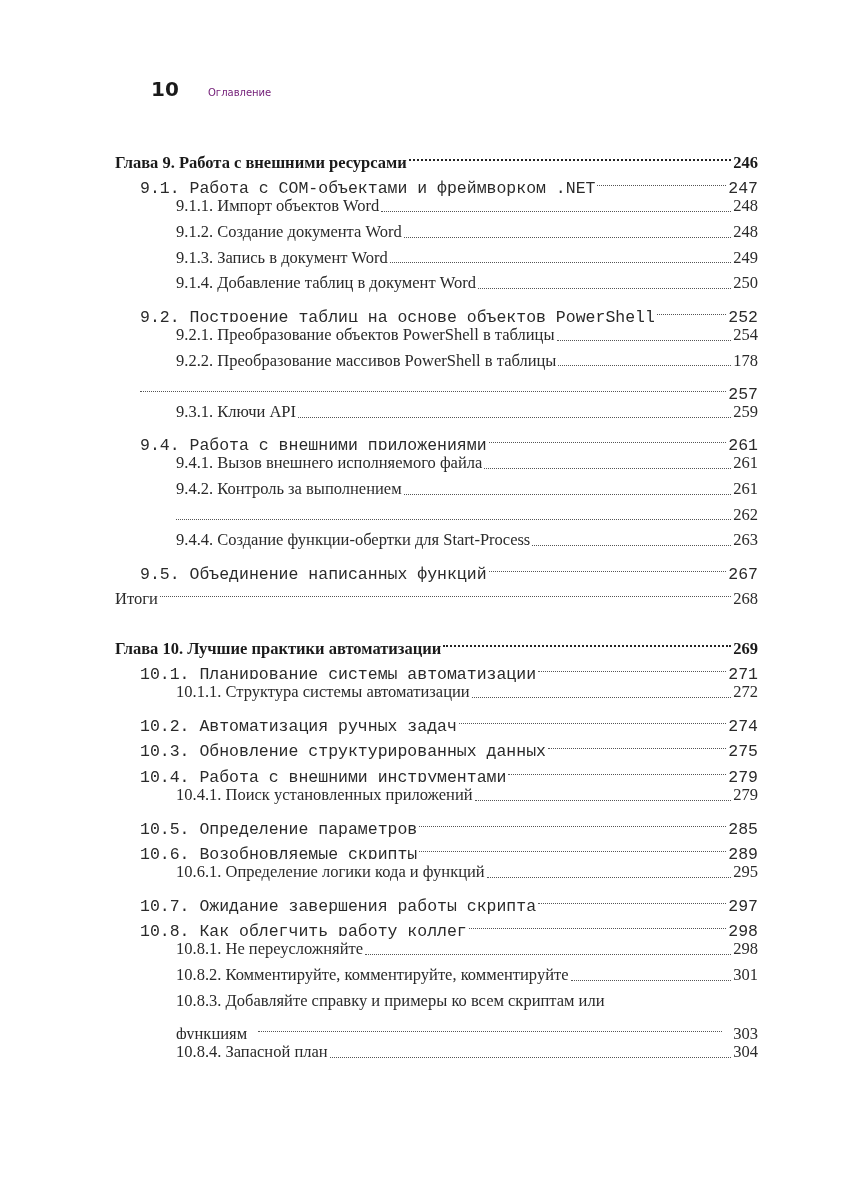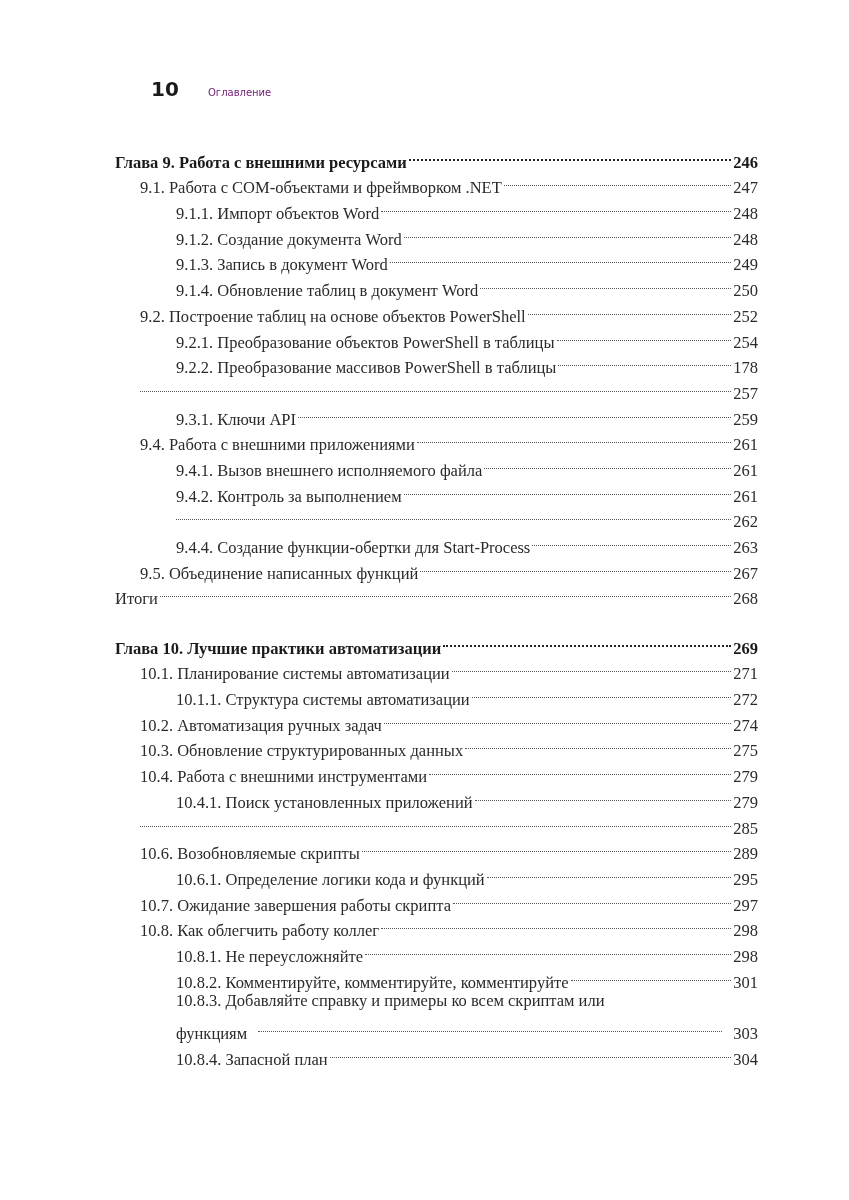--- a/index.html
+++ b/index.html
@@ -9,22 +9,22 @@
   .section-name { font-family: "DejaVu Sans", sans-serif; font-size: 10px; color: #701a75; }
   .toc { position: absolute; left: 103px; width: 643px; font-family: "Liberation Serif", serif; font-size: 16.5px; }
   .toc-block { position: absolute; left: 0; width: 643px; margin-left: 12px; }
   .entry { position: relative; display: flex; align-items: baseline; height: 25.7px; line-height: 25.7px; white-space: nowrap; }
   .entry .title { flex: 0 0 auto; background: #fff; padding-right: 2px; }
   .entry .leader { flex: 1 1 auto; overflow: hidden; height: 25.7px; position: relative; }
   .entry .leader::after { content: ""; position: absolute; left: 0; right: 0; bottom: 7px; border-bottom: 1.5px dotted #555; }
   .entry.chapter .leader::after { border-bottom: 2.5px dotted #222; bottom: 7px; }
   .entry .pg { flex: 0 0 auto; padding-left: 2px; text-align: right; }
   .entry.chapter { font-weight: bold; color: #1a1a1a; }
-  .lvl1 { padding-left: 25px; }
-  .lvl2 { padding-left: 61px; }
+  .lvl1 { padding-left: 25px; font-family: Liberation Mono, monospace; }
+  .lvl2 { padding-left: 61px; align-items: center; }
   .wrap-entry { position: relative; padding-left: 61px; }
   .wrap-entry .first-line { height: 25.7px; line-height: 25.7px; white-space: nowrap; }
 </style>
 </head>
 <body>
 
 <div class="running-head">
   <span class="page-num">10</span>
   <span class="section-name">Оглавление</span>
 </div>
@@ -51,21 +51,21 @@
         <span class="title">9.1.2. Создание документа Word</span>
         <span class="leader"></span>
         <span class="pg">248</span>
       </div>
     <div class="entry lvl2">
         <span class="title">9.1.3. Запись в документ Word</span>
         <span class="leader"></span>
         <span class="pg">249</span>
       </div>
     <div class="entry lvl2">
-        <span class="title">9.1.4. Обновление таблиц в документ Word</span>
+        <span class="title">9.1.4. Добавление таблиц в документ Word</span>
         <span class="leader"></span>
         <span class="pg">250</span>
       </div>
     <div class="entry lvl1">
         <span class="title">9.2. Построение таблиц на основе объектов PowerShell</span>
         <span class="leader"></span>
         <span class="pg">252</span>
       </div>
     <div class="entry lvl2">
         <span class="title">9.2.1. Преобразование объектов PowerShell в таблицы</span>
@@ -152,20 +152,21 @@
         <span class="title">10.4. Работа с внешними инструментами</span>
         <span class="leader"></span>
         <span class="pg">279</span>
       </div>
     <div class="entry lvl2">
         <span class="title">10.4.1. Поиск установленных приложений</span>
         <span class="leader"></span>
         <span class="pg">279</span>
       </div>
     <div class="entry lvl1">
+        <span class="title">10.5. Определение параметров</span>
         <span class="leader"></span>
         <span class="pg">285</span>
       </div>
     <div class="entry lvl1">
         <span class="title">10.6. Возобновляемые скрипты</span>
         <span class="leader"></span>
         <span class="pg">289</span>
       </div>
     <div class="entry lvl2">
         <span class="title">10.6.1. Определение логики кода и функций</span>

